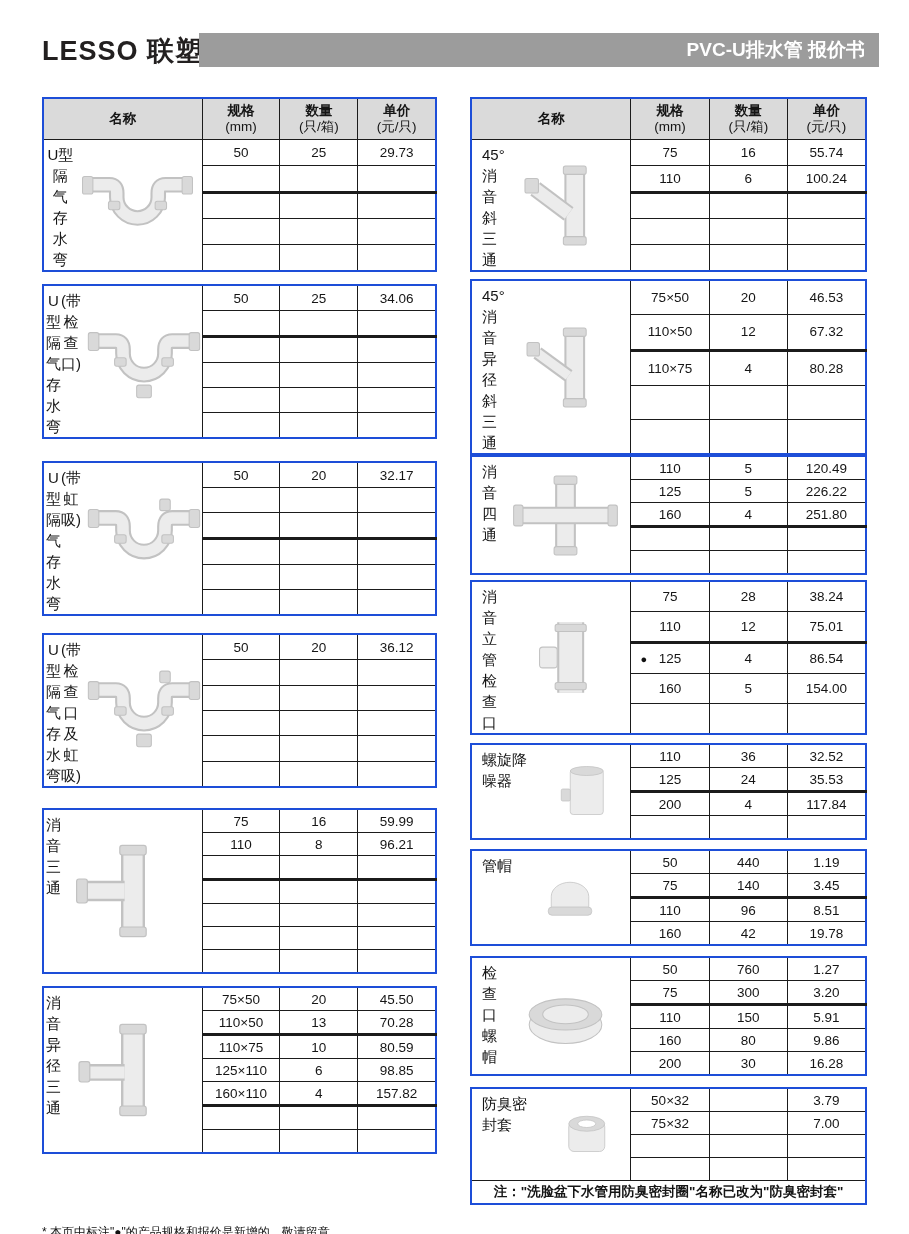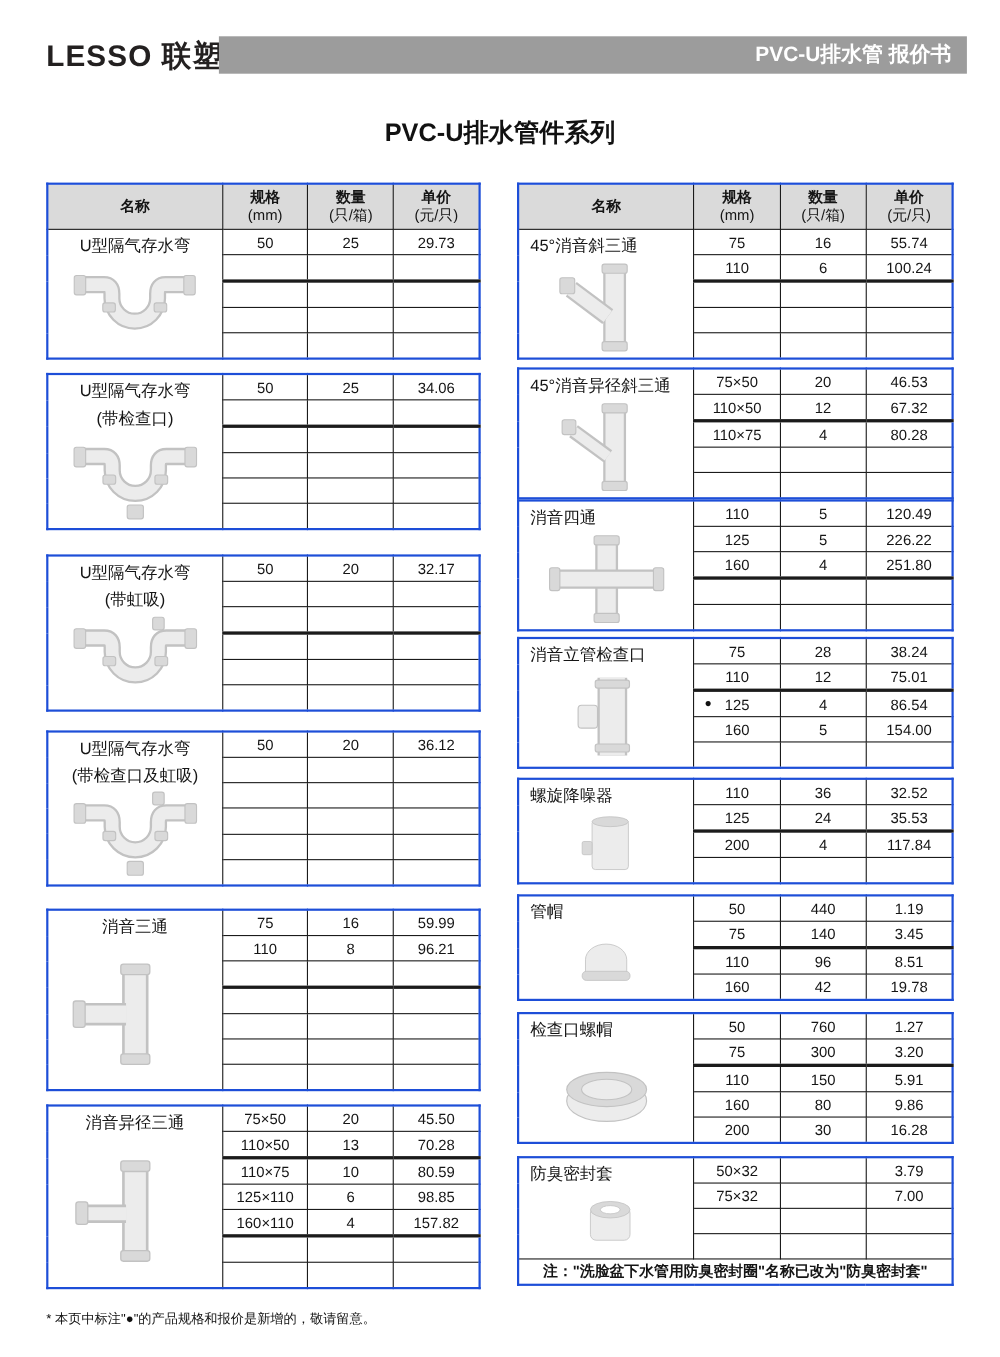--- a/index.html
+++ b/index.html
@@ -39,21 +39,21 @@
     overflow:hidden;
   }
   table.ptable tr.head td{
     background:var(--thead,#dadada);font-weight:bold;height:40px;line-height:1.15;
   }
   table.ptable tr.head td .h2{font-weight:normal;}
   table.ptable tr.thick td{border-bottom-width:3px;}
   td.namecell{
     vertical-align:top;padding:0;
   }
-  .namebox{display:flex;flex-direction:column;height:100%;}
+  .namebox{display:flex;flex-direction:row;height:100%;}
   .pname{font-size:15px;line-height:1.4;padding-top:4px;}
   table.left-t .pname{text-align:center;}
   table.right-t .pname{text-align:left;padding-left:8px;}
   .iconwrap{flex:1;display:flex;align-items:center;justify-content:center;min-height:0;padding:2px 0;}
   .spec-cell{position:relative;}
   .bullet{
     position:absolute;left:9px;top:50%;transform:translateY(-50%);
     font-size:11px;line-height:1;color:#111;
   }
   td.notecell{
@@ -66,21 +66,20 @@
 </head>
 <body>
 
 <div class="page" style="--banner: #9c9c9c; --thead: #dadada;">
 
   <div class="topbar">
     <div class="logo">LESSO 联塑</div>
     <div class="banner">PVC-U排水管 报价书</div>
   </div>
 
-  <div class="pagetitle">PVC-U排水管件系列</div>
 
   <div class="main">
     <div class="col left" id="left-col">
         <table class="ptable left-t" style="margin-bottom: 12px;">
           <colgroup>
             <col style="width:40.5%">
             <col style="width:19.8%">
             <col style="width:19.8%">
             <col style="width:19.9%">
           </colgroup>

